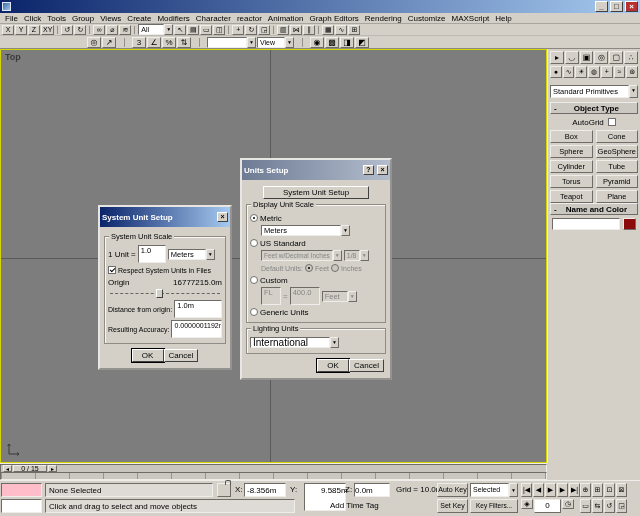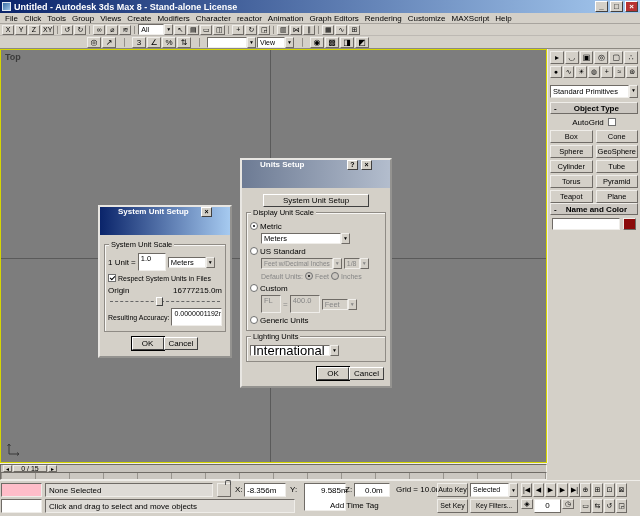--- a/index.html
+++ b/index.html
@@ -82,21 +82,21 @@
   .pbtn{border:1px solid;border-color:#efede9 #6f6b66 #6f6b66 #efede9;background:#d4d0c8;font-size:7px;line-height:12px;
     text-align:center;min-width:11px;height:14px;flex:none;white-space:nowrap}
   .prow{display:flex;gap:1px}
   .lockicon{position:relative;width:8px;height:6px;background:#555;margin:5px auto 0}
   .lockicon::before{content:"";position:absolute;left:1px;top:-4px;width:4px;height:4px;border:1px solid #555;border-bottom:none;border-radius:2px 2px 0 0}
 
   
   .dialog{position:absolute;background:#d4d0c8;border:2px outset #e8e6e2;z-index:20}
   #dlg-system{left:98px;top:205px;width:134px}
   #dlg-units{left:240px;top:158px;width:152px}
-  .dlg-title{height:28px;display:flex;gap:2px;padding:0 18px;font-size:8px;font-weight:bold;color:#fff}
+  .dlg-title{height:20px;display:flex;align-items:center;gap:2px;padding:0 2px;font-size:8px;font-weight:bold;color:#fff}
   .dlg-title.active{background:linear-gradient(90deg,var(--titlebar-left),var(--titlebar-right))}
   .dlg-title.inactive{background:linear-gradient(90deg,#6d7b94,#b3bdcd)}
   .dlg-sq{margin-left:auto;width:11px;height:10px;background:#d4d0c8;border:1px solid;border-color:#fff #404040 #404040 #fff;
     color:#000;font-size:7px;line-height:8px;text-align:center;font-weight:bold;flex:none}
   .dlg-sq+.dlg-sq{margin-left:1px}
   .dlg-body{padding:4px;position:relative}
   .group{position:relative;border:1px solid #8f8b85;box-shadow:1px 1px 0 rgba(255,255,255,.8) inset;margin-top:5px;padding:6px 3px 3px}
   .group-label{position:absolute;top:-5px;left:4px;background:#d4d0c8;font-size:7.5px;line-height:9px;padding:0 2px}
   .row{display:flex;align-items:center;gap:2px;font-size:8px;margin:2px 0;min-height:10px}
   .ind{margin-left:11px}
@@ -120,21 +120,20 @@
   .slider-thumb{position:absolute;left:42%;top:0;width:7px;height:9px;background:#d4d0c8;border:1px solid;border-color:#fff #404040 #404040 #fff}
   .tiny .dd-val{font-size:6.5px}
 </style>
 </head>
 <body>
 
 <div class="screen" data-name="app-window">
 
   <div class="titlebar" data-name="title-bar">
     <span class="appicon" data-name="app-icon"></span>
-    <span class="title" data-name="window-title">Untitled - Autodesk 3ds Max 8 - Stand-alone License</span>
     <span class="winbtns" data-name="window-controls">
       <span class="winbtn" data-name="minimize-button">_</span>
       <span class="winbtn" data-name="maximize-button">□</span>
       <span class="winbtn close" data-name="close-button">×</span>
     </span>
   </div>
 
   <div class="menubar" data-name="menu-bar">
       <span class="menu-item" data-name="menu-file">File</span>
       <span class="menu-item" data-name="menu-edit">Click</span>
@@ -250,21 +249,21 @@
     <div class="sb sunken" style="left:1px;top:2px;width:41px;height:14px;background:var(--listener-pink)" data-name="maxscript-listener-input"></div>
     <div class="sb sunken" style="left:1px;top:18px;width:41px;height:14px" data-name="maxscript-listener-output"></div>
     <div class="sb sunken-g" style="left:45px;top:2px;width:168px;height:14px;padding:2px 3px" data-name="selection-status">None Selected</div>
     <div class="sb sunken-g" style="left:45px;top:18px;width:250px;height:14px;padding:2px 3px;white-space:nowrap;overflow:hidden" data-name="prompt-line">Click and drag to select and move objects</div>
     <div class="sb sbtn" style="left:217px;top:2px;width:14px;height:14px" data-name="selection-lock-toggle"><span class="lockicon" data-name="lock-icon"></span></div>
     <span class="sb" style="left:235px;top:4px" data-name="x-coordinate-label">X:</span>
     <div class="sb sunken" style="left:244px;top:2px;width:42px;height:14px;padding:2px 2px" data-name="x-coordinate-field">-8.356m</div>
     <span class="sb" style="left:290px;top:4px" data-name="y-coordinate-label">Y:</span>
     <div class="sb sunken" style="left:304px;top:2px;width:42px;height:28px;padding:2px 16px" data-name="y-coordinate-field">9.585m</div>
     <span class="sb" style="left:345px;top:4px" data-name="z-coordinate-label">Z:</span>
-    <div class="sb sunken" style="left:354px;top:2px;width:36px;height:14px;padding:2px 10px" data-name="z-coordinate-field">0.0m</div>
+    <div class="sb sunken" style="left:354px;top:2px;width:36px;height:14px;padding:2px 0" data-name="z-coordinate-field">0.0m</div>
     <span class="sb" style="left:396px;top:4px" data-name="grid-size-readout">Grid = 10.0m</span>
     <span class="sb" style="left:330px;top:20px" data-name="add-time-tag">Add Time Tag</span>
     <div class="sb sbtn" style="left:437px;top:2px;width:31px;height:14px;font-size:7px;line-height:12px" data-name="auto-key-button">Auto Key</div>
     <div class="sb sbtn" style="left:437px;top:18px;width:31px;height:14px;font-size:7px;line-height:12px" data-name="set-key-button">Set Key</div>
     <div class="sb dd" style="left:470px;top:2px;width:48px;height:14px" data-name="key-mode-selected-dropdown">
       <span class="dd-val" style="flex:1;line-height:12px" data-name="selected-value">Selected</span>
       <span class="dd-arrow" style="line-height:12px" data-name="chevron-down-icon">▼</span>
     </div>
     <div class="sb sbtn" style="left:470px;top:18px;width:48px;height:14px;font-size:6.5px;line-height:12px" data-name="key-filters-button">Key Filters...</div>
     <div class="sb prow" style="left:521px;top:2px" data-name="playback-controls">
@@ -316,20 +315,24 @@
         <div class="row">
           <span data-name="origin-label">Origin</span>
           <span class="spacer"></span>
           <span data-name="origin-value">16777215.0m</span>
         </div>
         <div class="slider-row" data-name="origin-slider">
           <span class="slider-track" data-name="origin-slider-track"></span>
           <span class="slider-thumb" data-name="origin-slider-thumb"></span>
         </div>
         <div class="row small">
+          <span data-name="distance-from-origin-label">Distance from origin:</span>
+          <span class="field" style="flex:1" data-name="distance-from-origin-field">1.0m</span>
+        </div>
+        <div class="row small">
           <span data-name="resulting-accuracy-label">Resulting Accuracy:</span>
           <span class="field" style="flex:1;font-size:7px" data-name="resulting-accuracy-field">0.0000001192m</span>
         </div>
       </div>
       <div class="dlg-buttons" style="justify-content:center">
         <span class="push default" data-name="ok-button">OK</span>
         <span class="push" data-name="cancel-button">Cancel</span>
       </div>
     </div>
   </div>
@@ -392,21 +395,21 @@
         </div>
         <div class="row">
           <span class="radio" data-name="generic-units-radio"></span>
           <span data-name="generic-units-label">Generic Units</span>
         </div>
       </div>
       <div class="group" data-name="lighting-units-group">
         <span class="group-label" data-name="lighting-units-label">Lighting Units</span>
         <div class="row">
           <span class="dd" data-name="lighting-units-dropdown">
-            <span class="dd-val" style="min-width:80px;font-size:13px" data-name="lighting-units-value">International</span>
+            <span class="dd-val" style="min-width:80px;font-size:10px" data-name="lighting-units-value">International</span>
             <span class="dd-arrow" data-name="chevron-down-icon">▼</span>
           </span>
         </div>
       </div>
       <div class="dlg-buttons">
         <span class="push default" data-name="ok-button">OK</span>
         <span class="push" data-name="cancel-button">Cancel</span>
       </div>
     </div>
   </div>

